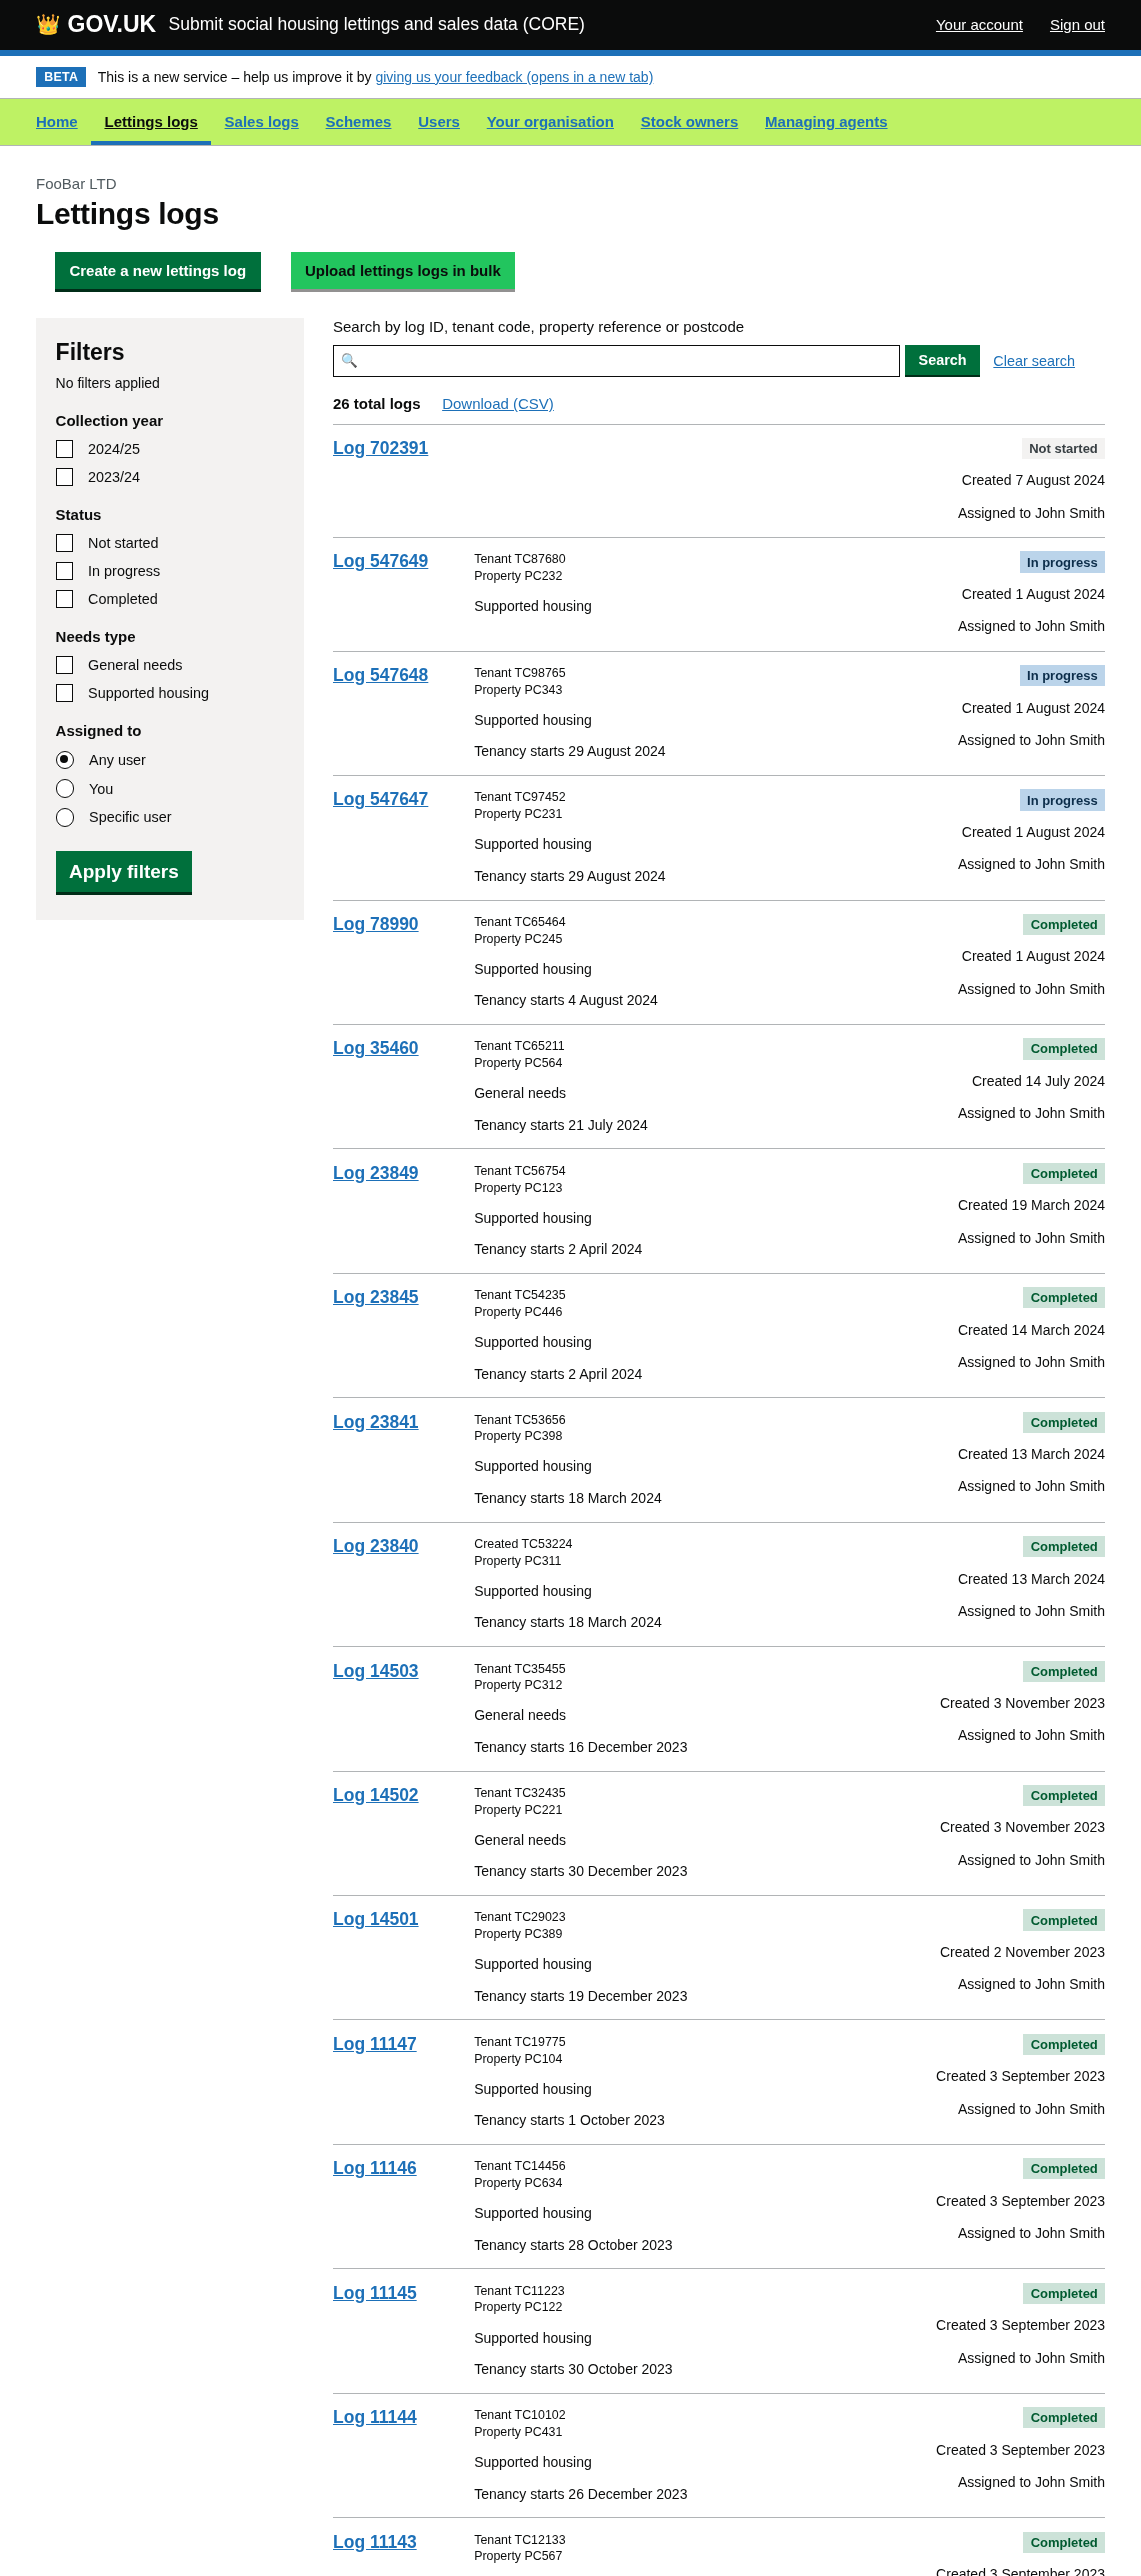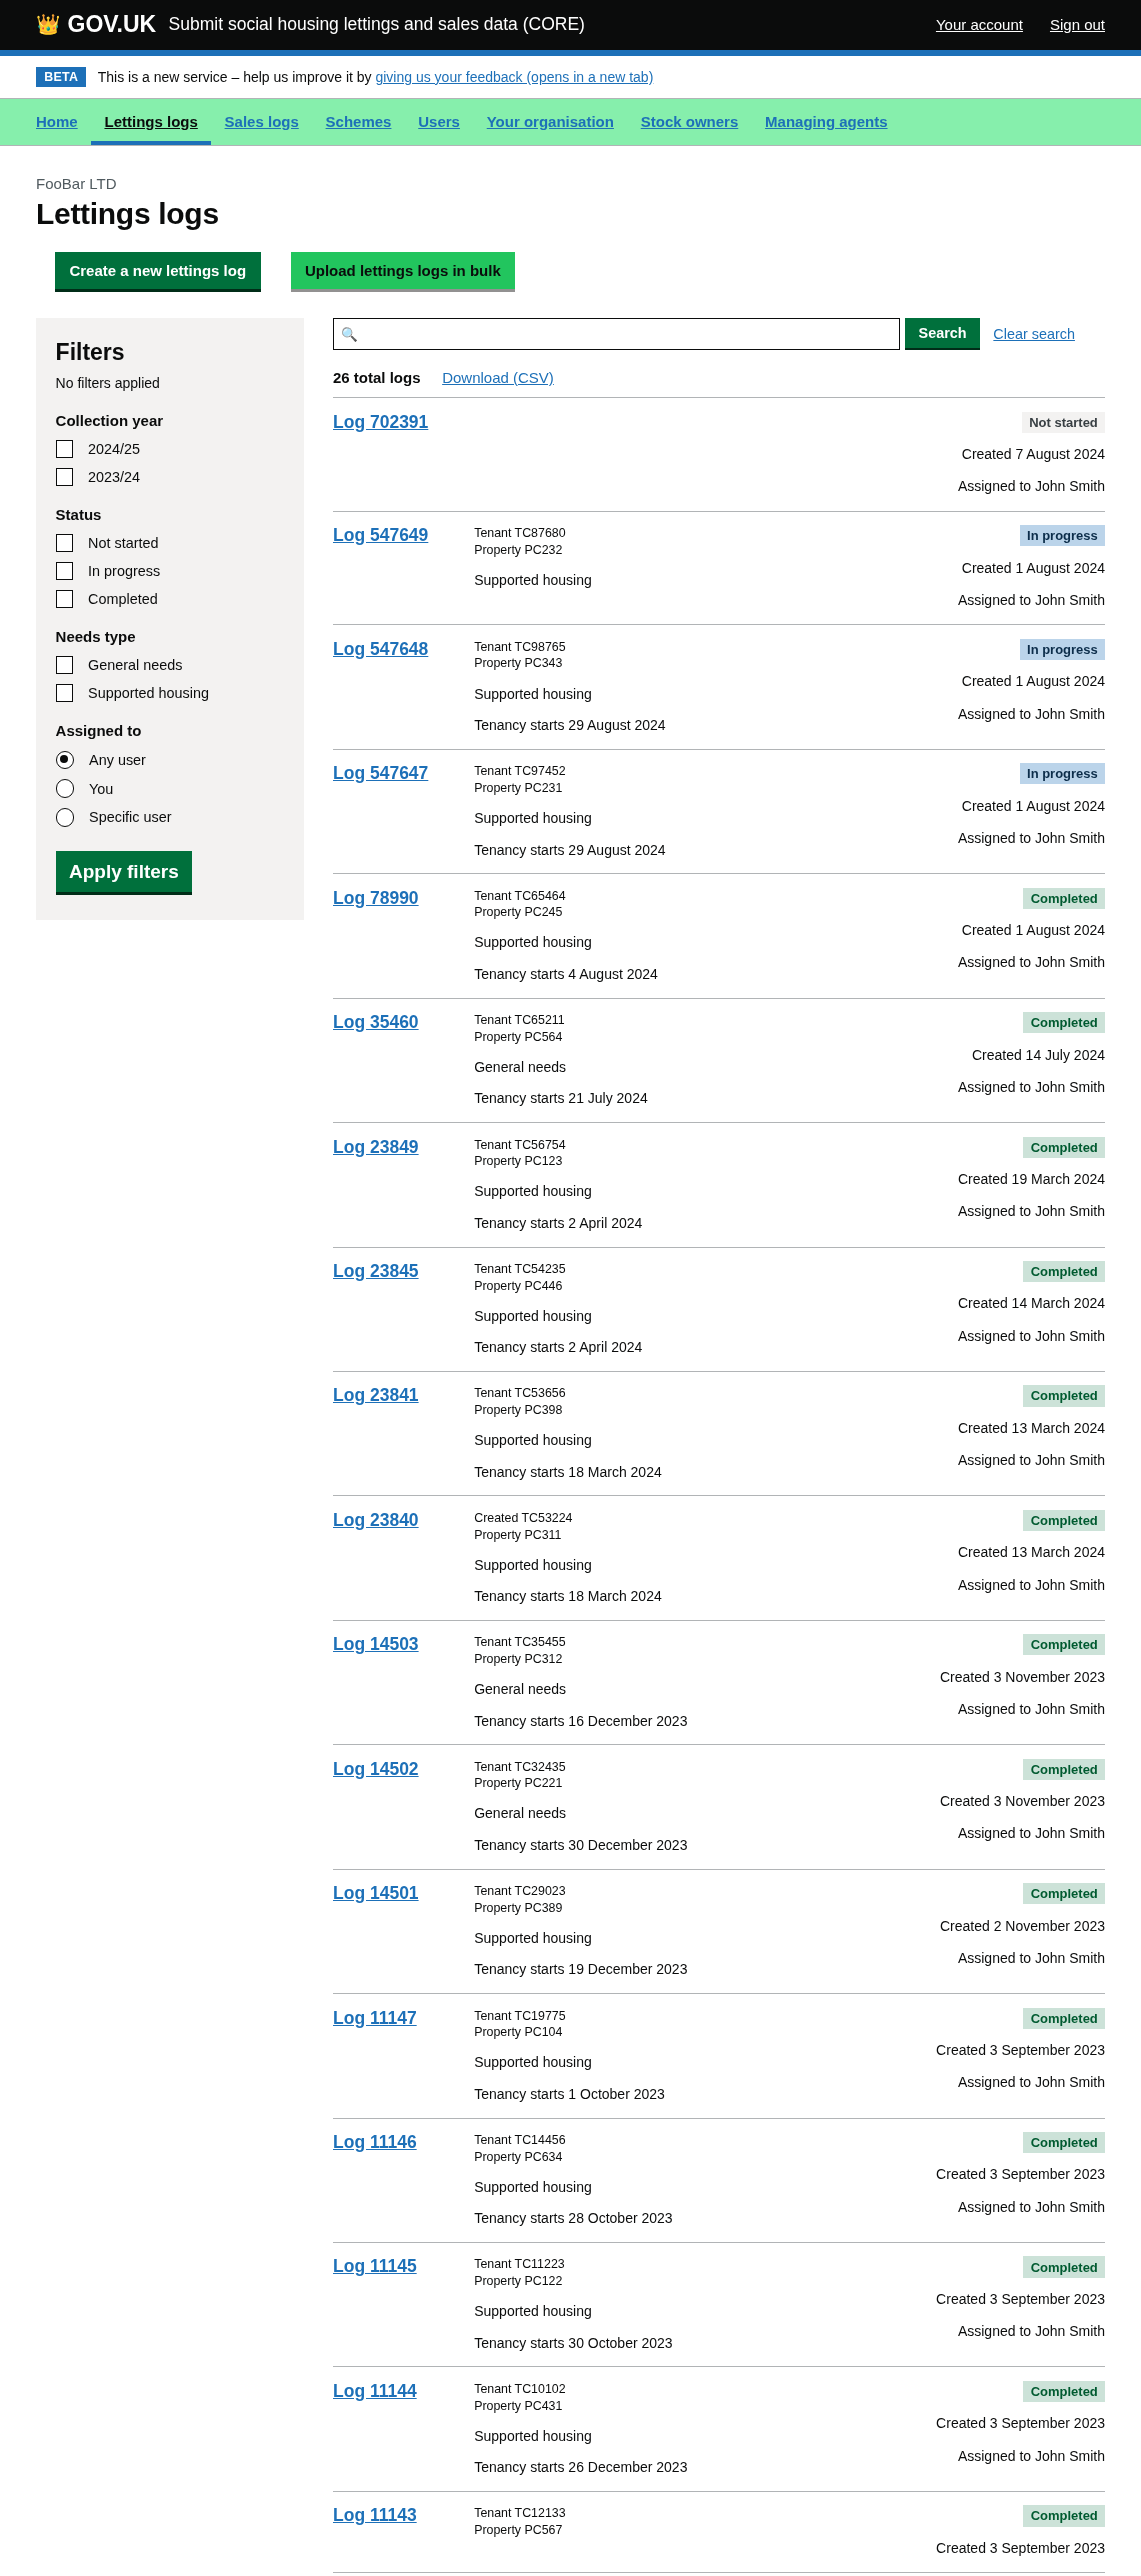--- a/index.html
+++ b/index.html
@@ -63,21 +63,21 @@
   }
   .phase-text { color:#0b0c0c; }
   .phase-text a { color:#1d70b8; }
 
   
   .primary-nav {
     border-bottom: 0.5px solid #b1b4b6;
     padding: 0 36px;
     display: flex;
     gap: 0px;
-    background:#86efac;
+    background:#bef264;
   }
   .nav-item {
     padding: 13.4px 13.4px 11.3px 13.4px;
     font-size: 15px;
     color: #1d70b8;
     font-weight: bold;
     text-decoration: underline;
     border-bottom: 4.1px solid transparent;
     cursor: pointer;
     white-space: nowrap;
@@ -319,20 +319,21 @@
           <label class="filter-opt">
             <span class="rad"></span>
             <span>Specific user</span>
           </label>
         </div>
 
         <button class="apply-btn">Apply filters</button>
       </div>
 
       <div class="results">
+        <label class="search-label">Search by log ID, tenant code, property reference or postcode</label>
         <div class="search-row">
           <div class="search-input-wrap">
             <span class="mag">🔍</span>
             <input type="text" placeholder="" style="">
           </div>
           <button class="search-btn">Search</button>
           <a href="#" class="clear-search">Clear search</a>
         </div>
 
         <div class="count-row">

